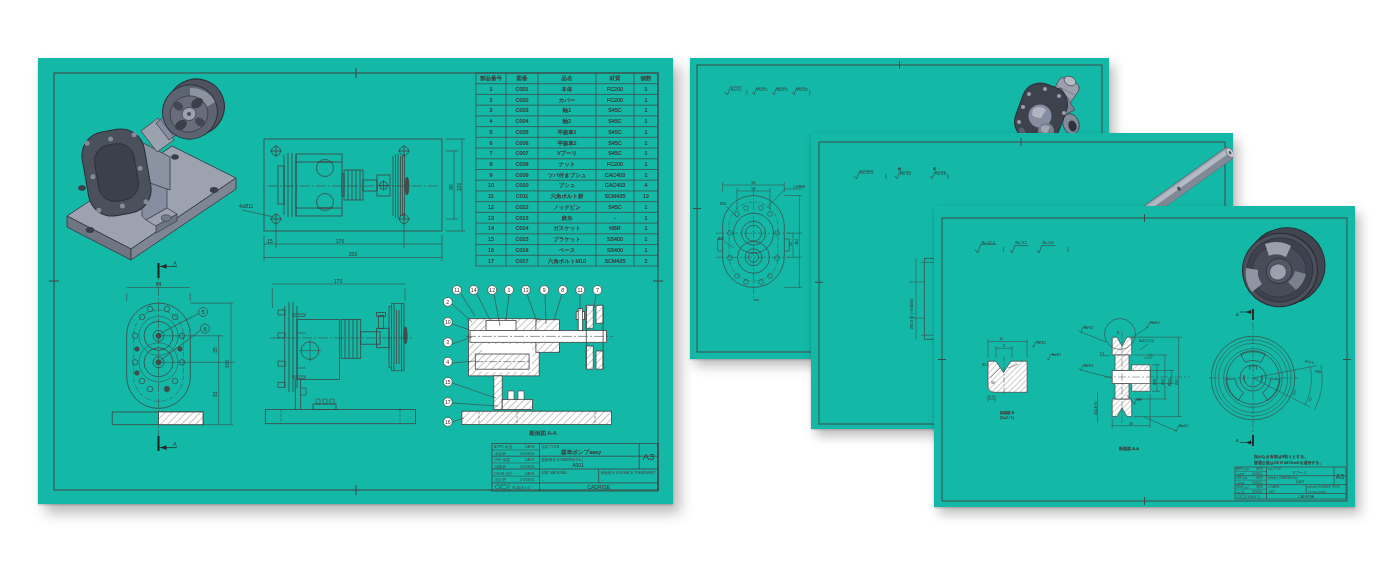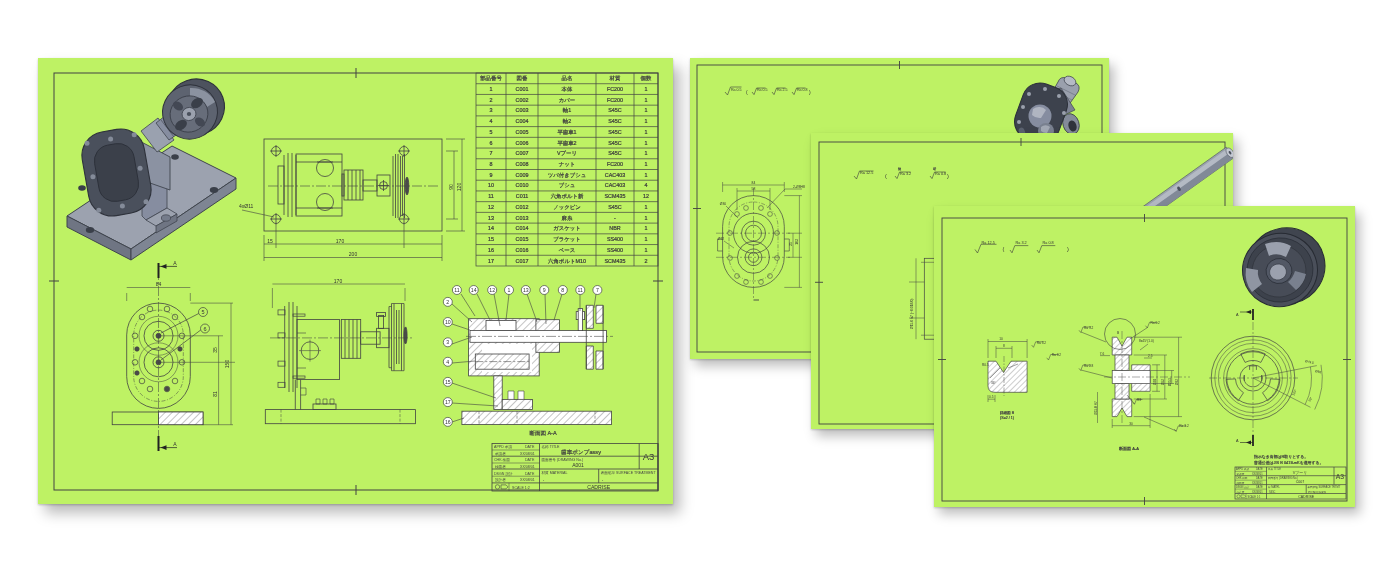--- a/index.html
+++ b/index.html
@@ -1,18 +1,18 @@
 <!DOCTYPE html>
 <html><head>
 <meta charset="utf-8">
 <style>
   html,body{margin:0;padding:0;background:#ffffff;}
   body{width:1380px;height:565px;position:relative;overflow:hidden;
        font-family:"Liberation Sans", sans-serif;}
-  .sheet{position:absolute;background:#bef264;}
+  .sheet{position:absolute;background:#14b8a6;}
   #shL{left:38px;top:58px;width:635px;height:446px;z-index:5;
        box-shadow:0 1px 2px rgba(0,0,0,.22), 7px 9px 13px rgba(0,0,0,.27);}
   #shR1{left:690px;top:58px;width:419px;height:301px;z-index:1;
        box-shadow:0 1px 2px rgba(0,0,0,.20), 5px 7px 11px rgba(0,0,0,.26);}
   #shR2{left:811px;top:133px;width:422px;height:296px;z-index:2;
        box-shadow:0 1px 2px rgba(0,0,0,.20), 5px 7px 11px rgba(0,0,0,.26);}
   #shR3{left:934px;top:206px;width:421px;height:301px;z-index:3;
        box-shadow:0 1px 2px rgba(0,0,0,.20), 5px 7px 11px rgba(0,0,0,.26);}
   svg{display:block;}
 </style>

